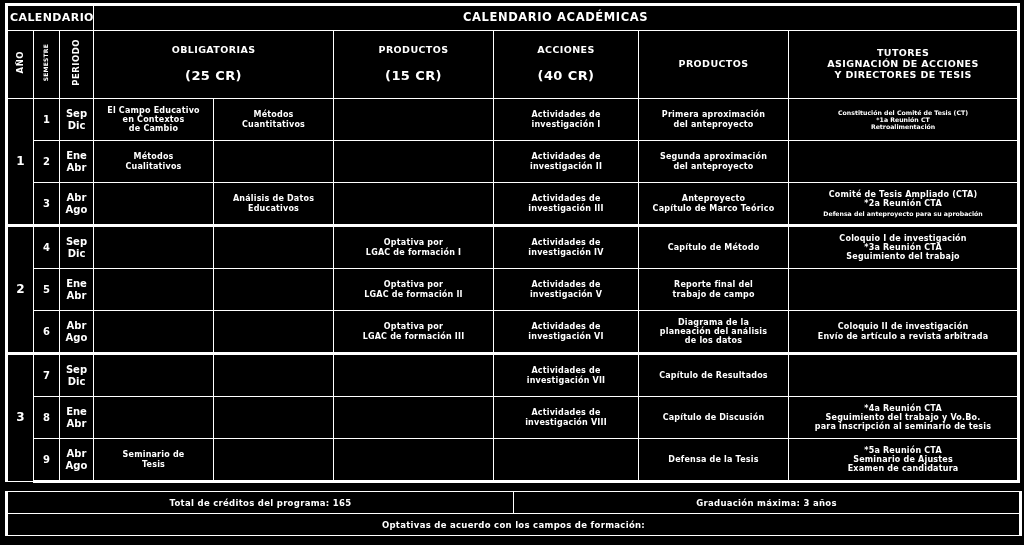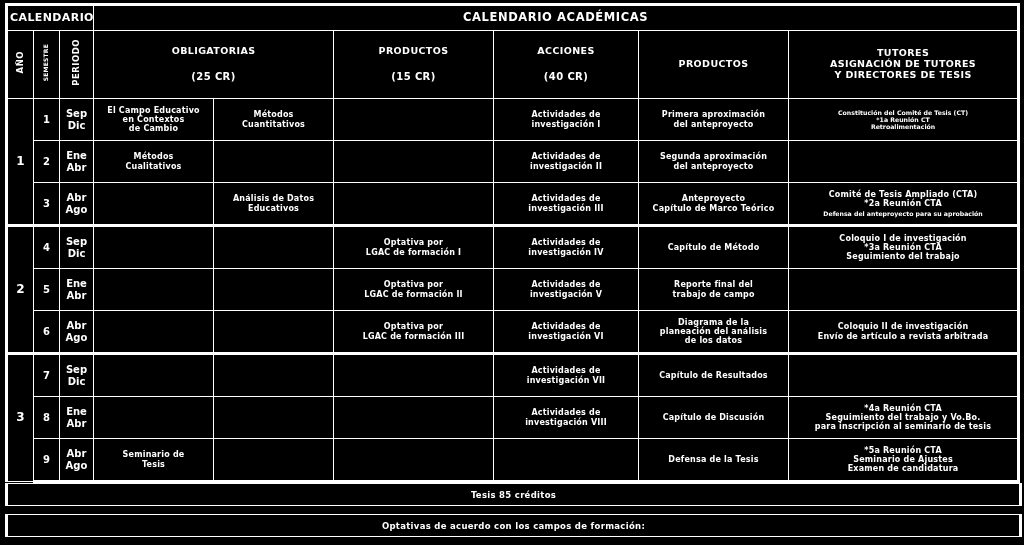--- a/index.html
+++ b/index.html
@@ -43,21 +43,21 @@
   }
   .hdr-acad {
     font-size: 11.5px;
     letter-spacing: 0.6px;
   }
   .hdr-col {
     font-size: 9.5px;
     letter-spacing: 0.4px;
   }
   .hdr-col .cr {
-    font-size: 10px;
+    font-size: 13px;
     display: block;
     margin-top: 14px;
   }
   .vert {
     writing-mode: vertical-rl;
     transform: rotate(180deg);
     font-size: 8.5px;
     letter-spacing: 0.5px;
     white-space: nowrap;
   }
@@ -181,21 +181,21 @@
         </td>
         <td class="hdr-col">
           <span>ACCIONES</span>
           <span class="cr">(40 CR)</span>
         </td>
         <td class="hdr-col">
           <span>PRODUCTOS</span>
         </td>
         <td class="hdr-col thick-right">
           <span>TUTORES</span><br>
-          <span>ASIGNACIÓN DE TUTORES</span><br>
+          <span>ASIGNACIÓN DE ACCIONES</span><br>
           <span>Y DIRECTORES DE TESIS</span>
         </td>
       </tr>
 
     <tr class="row-main">
           <td class="anio-cell thick-left" rowspan="3">1</td>
           <td class="sem-cell">1</td>
           <td class="per-cell">Sep<br>Dic</td>
           <td class="cell-txt">El Campo Educativo<br>en Contextos<br>de Cambio</td>
           <td class="cell-txt">Métodos<br>Cuantitativos</td>
@@ -292,26 +292,27 @@
   <div class="footer-wrap">
     <table class="foot">
       <colgroup>
         <col style="width:253px">
         <col style="width:254px">
         <col style="width:253px">
         <col style="width:254px">
       </colgroup>
       <tbody>
         <tr>
-          <td class="foot-tesis thick-left thick-right" colspan="4">Tesis 85 créditos</td>
-        </tr>
-        <tr>
             <td colspan="4" class="sep-line" style="border:none;"></td>
           </tr>
         <tr>
+          <td class="foot-total thick-left" colspan="2">Total de créditos del programa: 165</td>
+          <td class="foot-total thick-right" colspan="2">Graduación máxima: 3 años</td>
+        </tr>
+        <tr>
           <td class="foot-opt-title thick-left thick-right" colspan="4">Optativas de acuerdo con los campos de formación:</td>
         </tr>
 
       </tbody>
     </table>
   </div>
 
 </div>
 
 </body></html>

